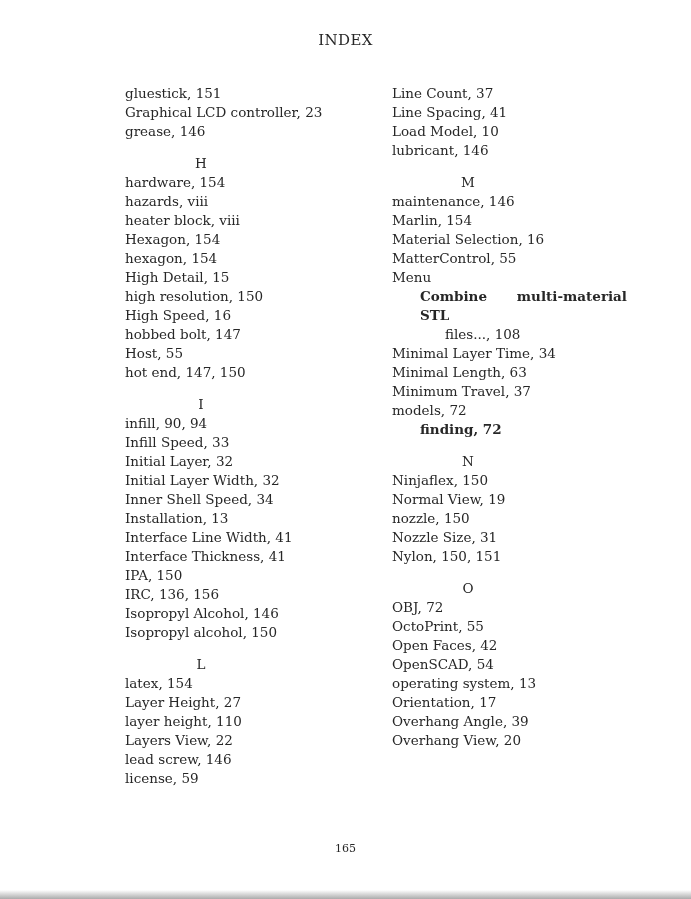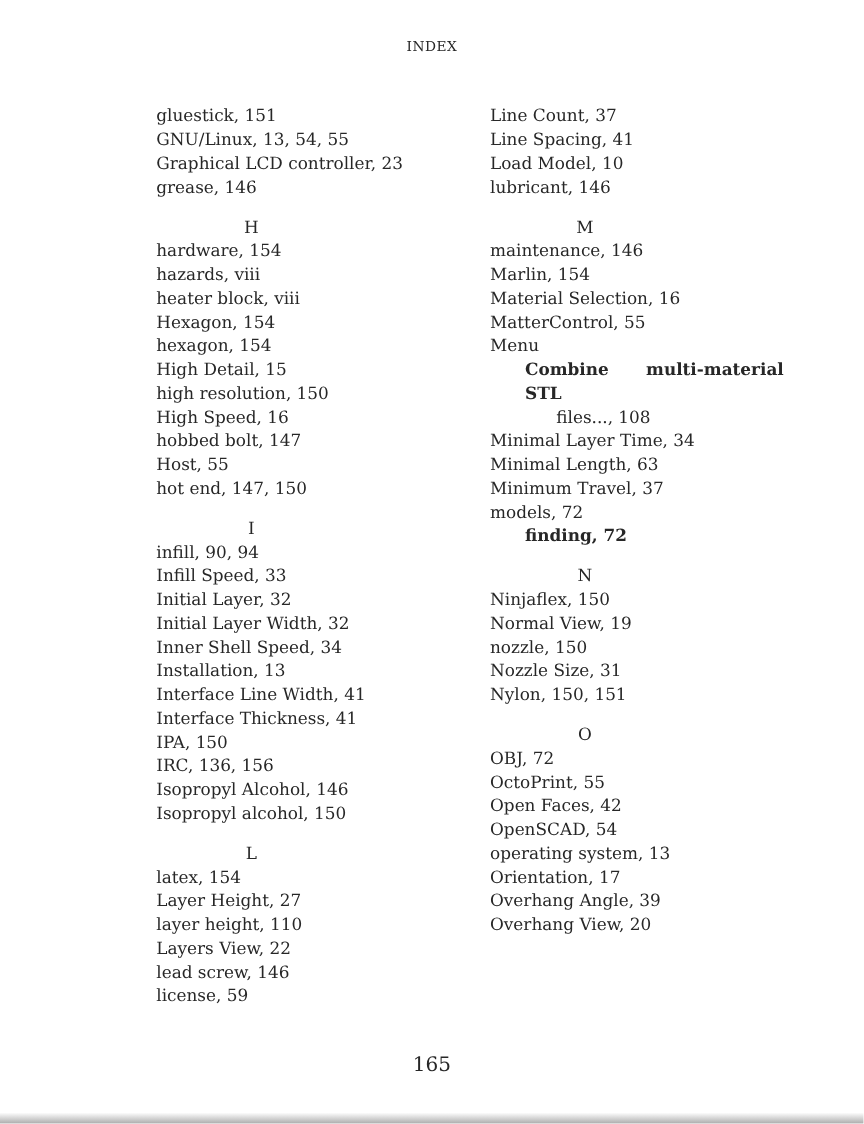--- a/index.html
+++ b/index.html
@@ -15,21 +15,21 @@
     font-family: "DejaVu Serif", serif;
     color: #272727;
     overflow: hidden;
   }
   .page-title {
     position: absolute;
     top: 31px;
     left: 0;
     right: 0;
     text-align: center;
-    font-size: 11px;
+    font-size: 15px;
     letter-spacing: 0.4px;
   }
   .columns {
     position: absolute;
     top: 84px;
     left: 110px;
     display: flex;
     margin-left: 15px;
   }
   .col {
@@ -57,41 +57,40 @@
     box-sizing: border-box;
     text-align: justify;
     text-align-last: justify;
   }
   .page-number {
     position: absolute;
     top: 842px;
     left: 0;
     right: 0;
     text-align: center;
-    font-size: 16px;
+    font-size: 11px;
   }
   .bottom-shadow {
     position: absolute;
     left: 0;
     right: 0;
     bottom: 0;
     height: 9px;
     background: linear-gradient(to bottom, rgba(255,255,255,0), #ababab);
   }
 </style>
 </head>
 <body>
 
 <div class="page">
   <div class="page-title">INDEX</div>
 
   <div class="columns">
     <div class="col col-left" id="left-column">
         <div class="index-entry">gluestick, 151</div>
-        <div class="index-entry">GNU/Linux, 13, 54, 55</div>
         <div class="index-entry">Graphical LCD controller, 23</div>
         <div class="index-entry">grease, 146</div>
         <div class="section-heading">H</div>
         <div class="index-entry">hardware, 154</div>
         <div class="index-entry">hazards, viii</div>
         <div class="index-entry">heater block, viii</div>
         <div class="index-entry">Hexagon, 154</div>
         <div class="index-entry">hexagon, 154</div>
         <div class="index-entry">High Detail, 15</div>
         <div class="index-entry">high resolution, 150</div>

